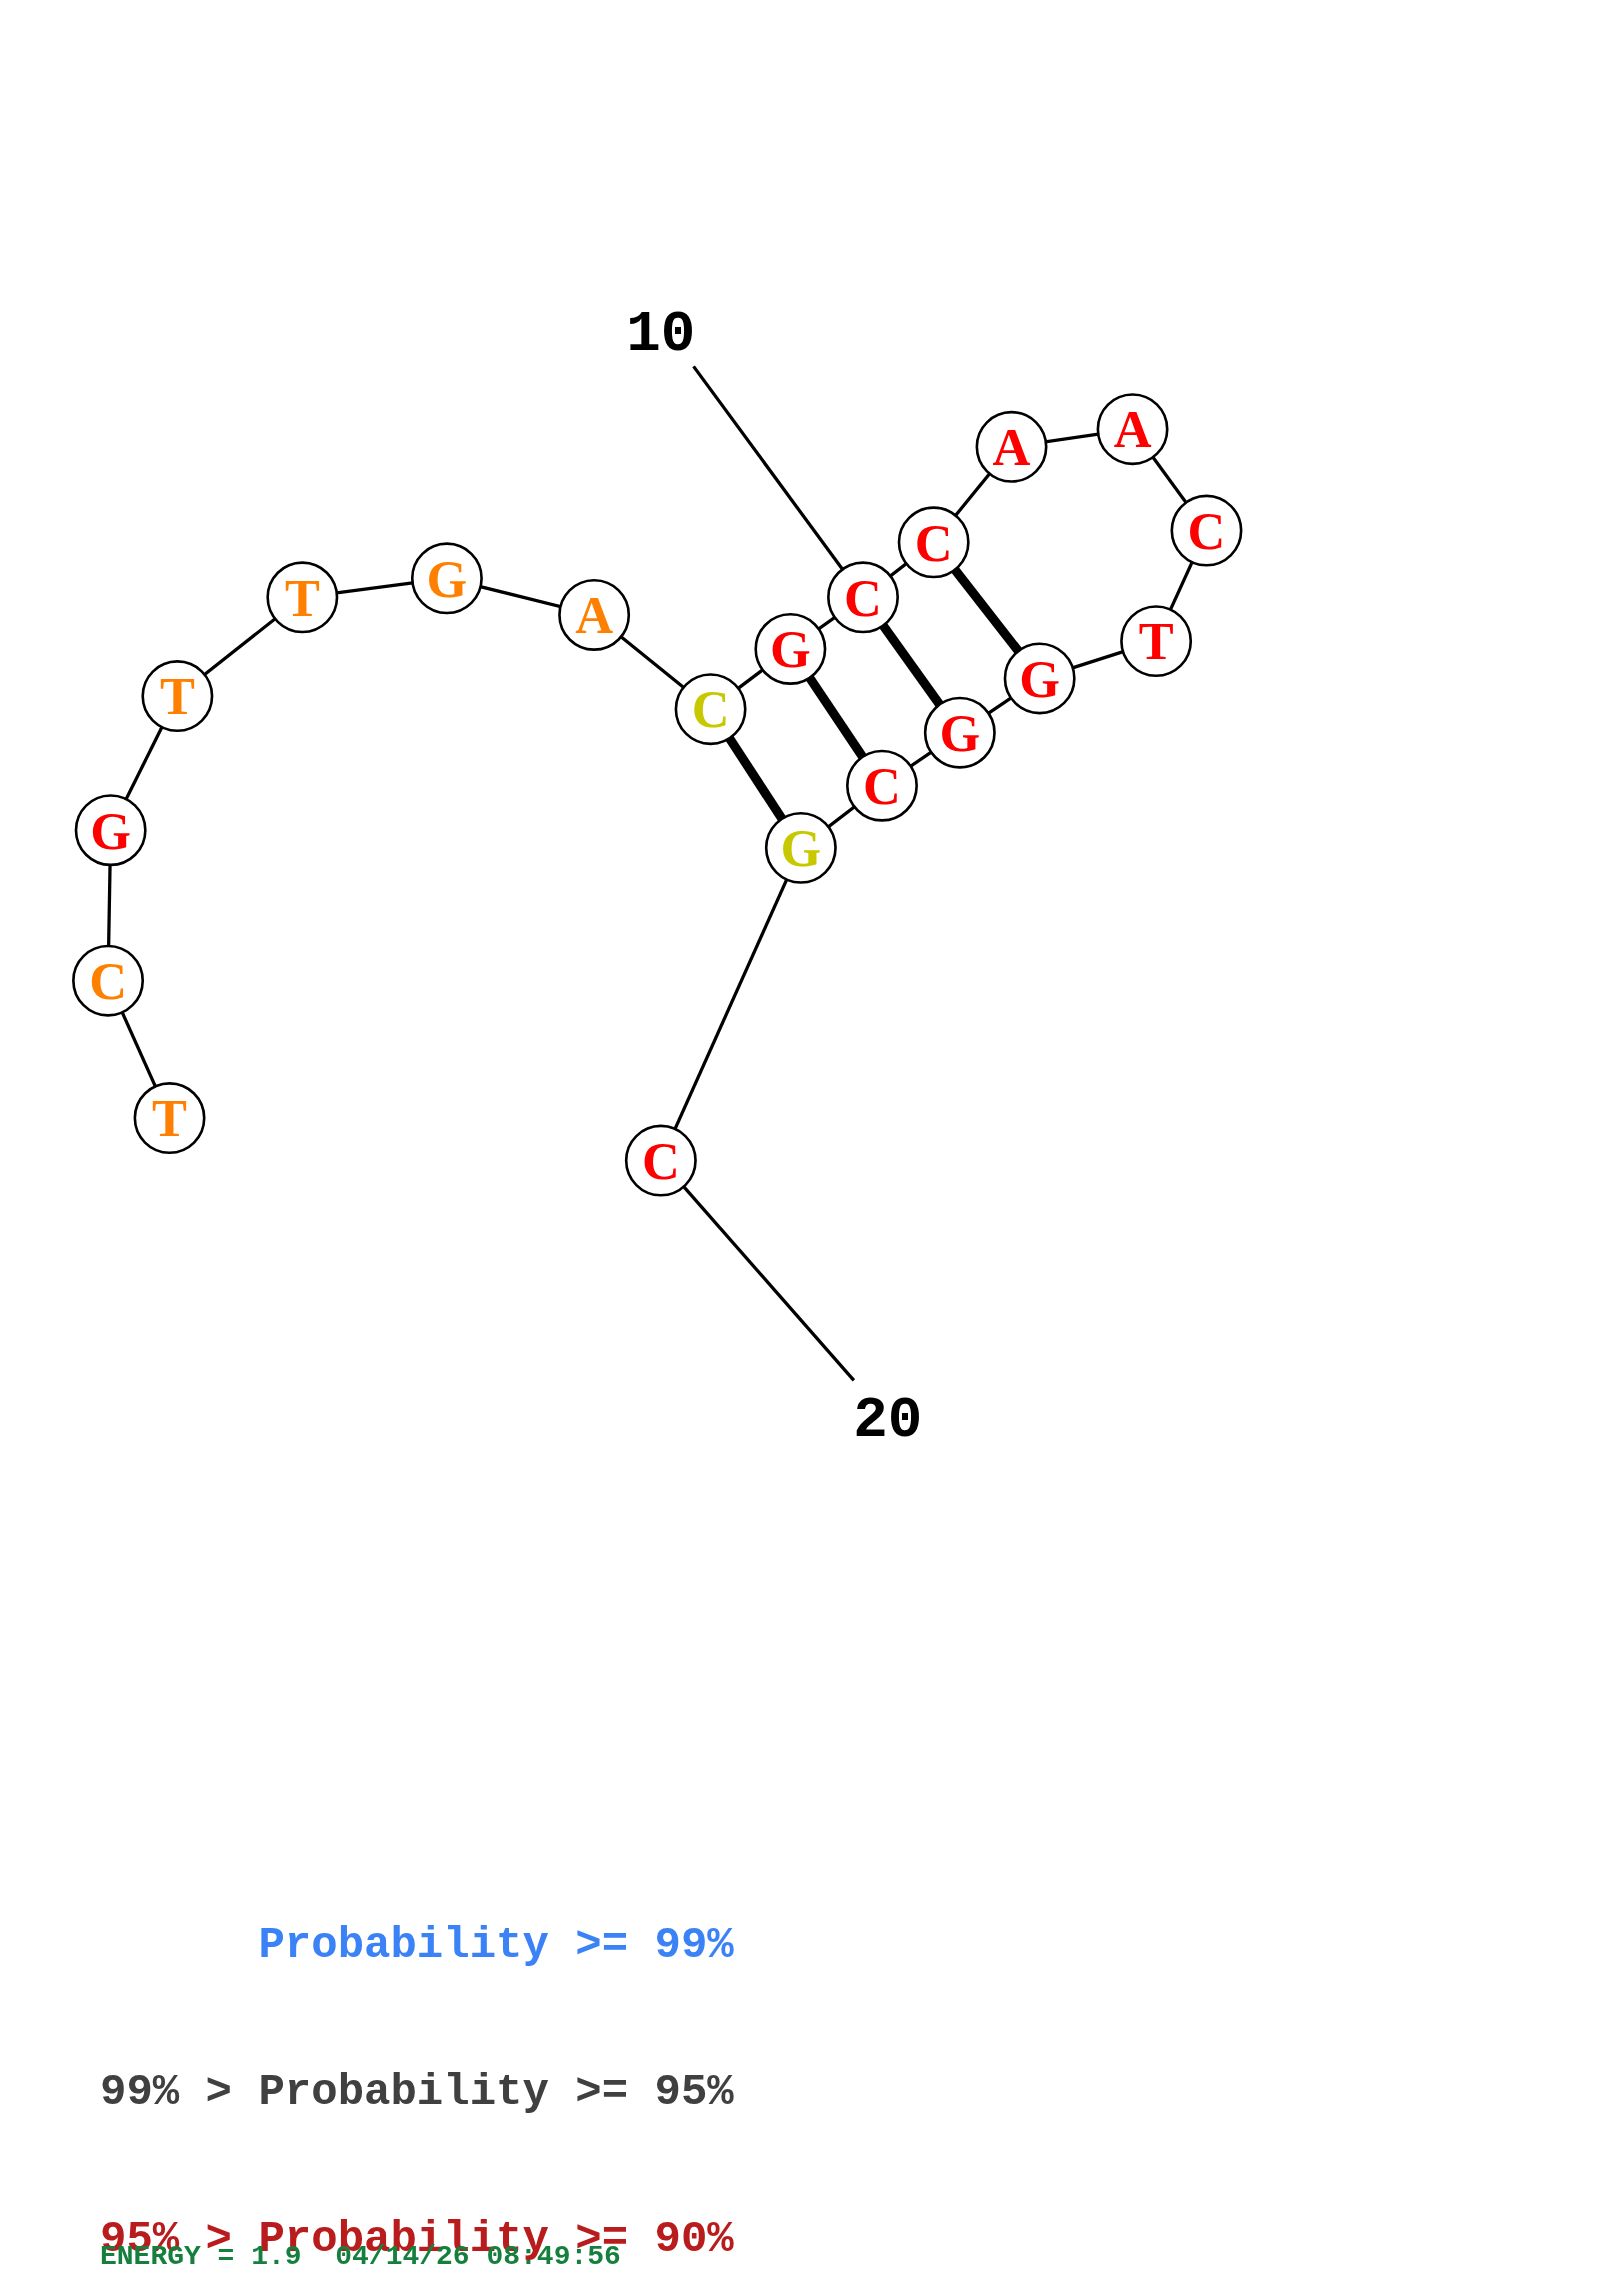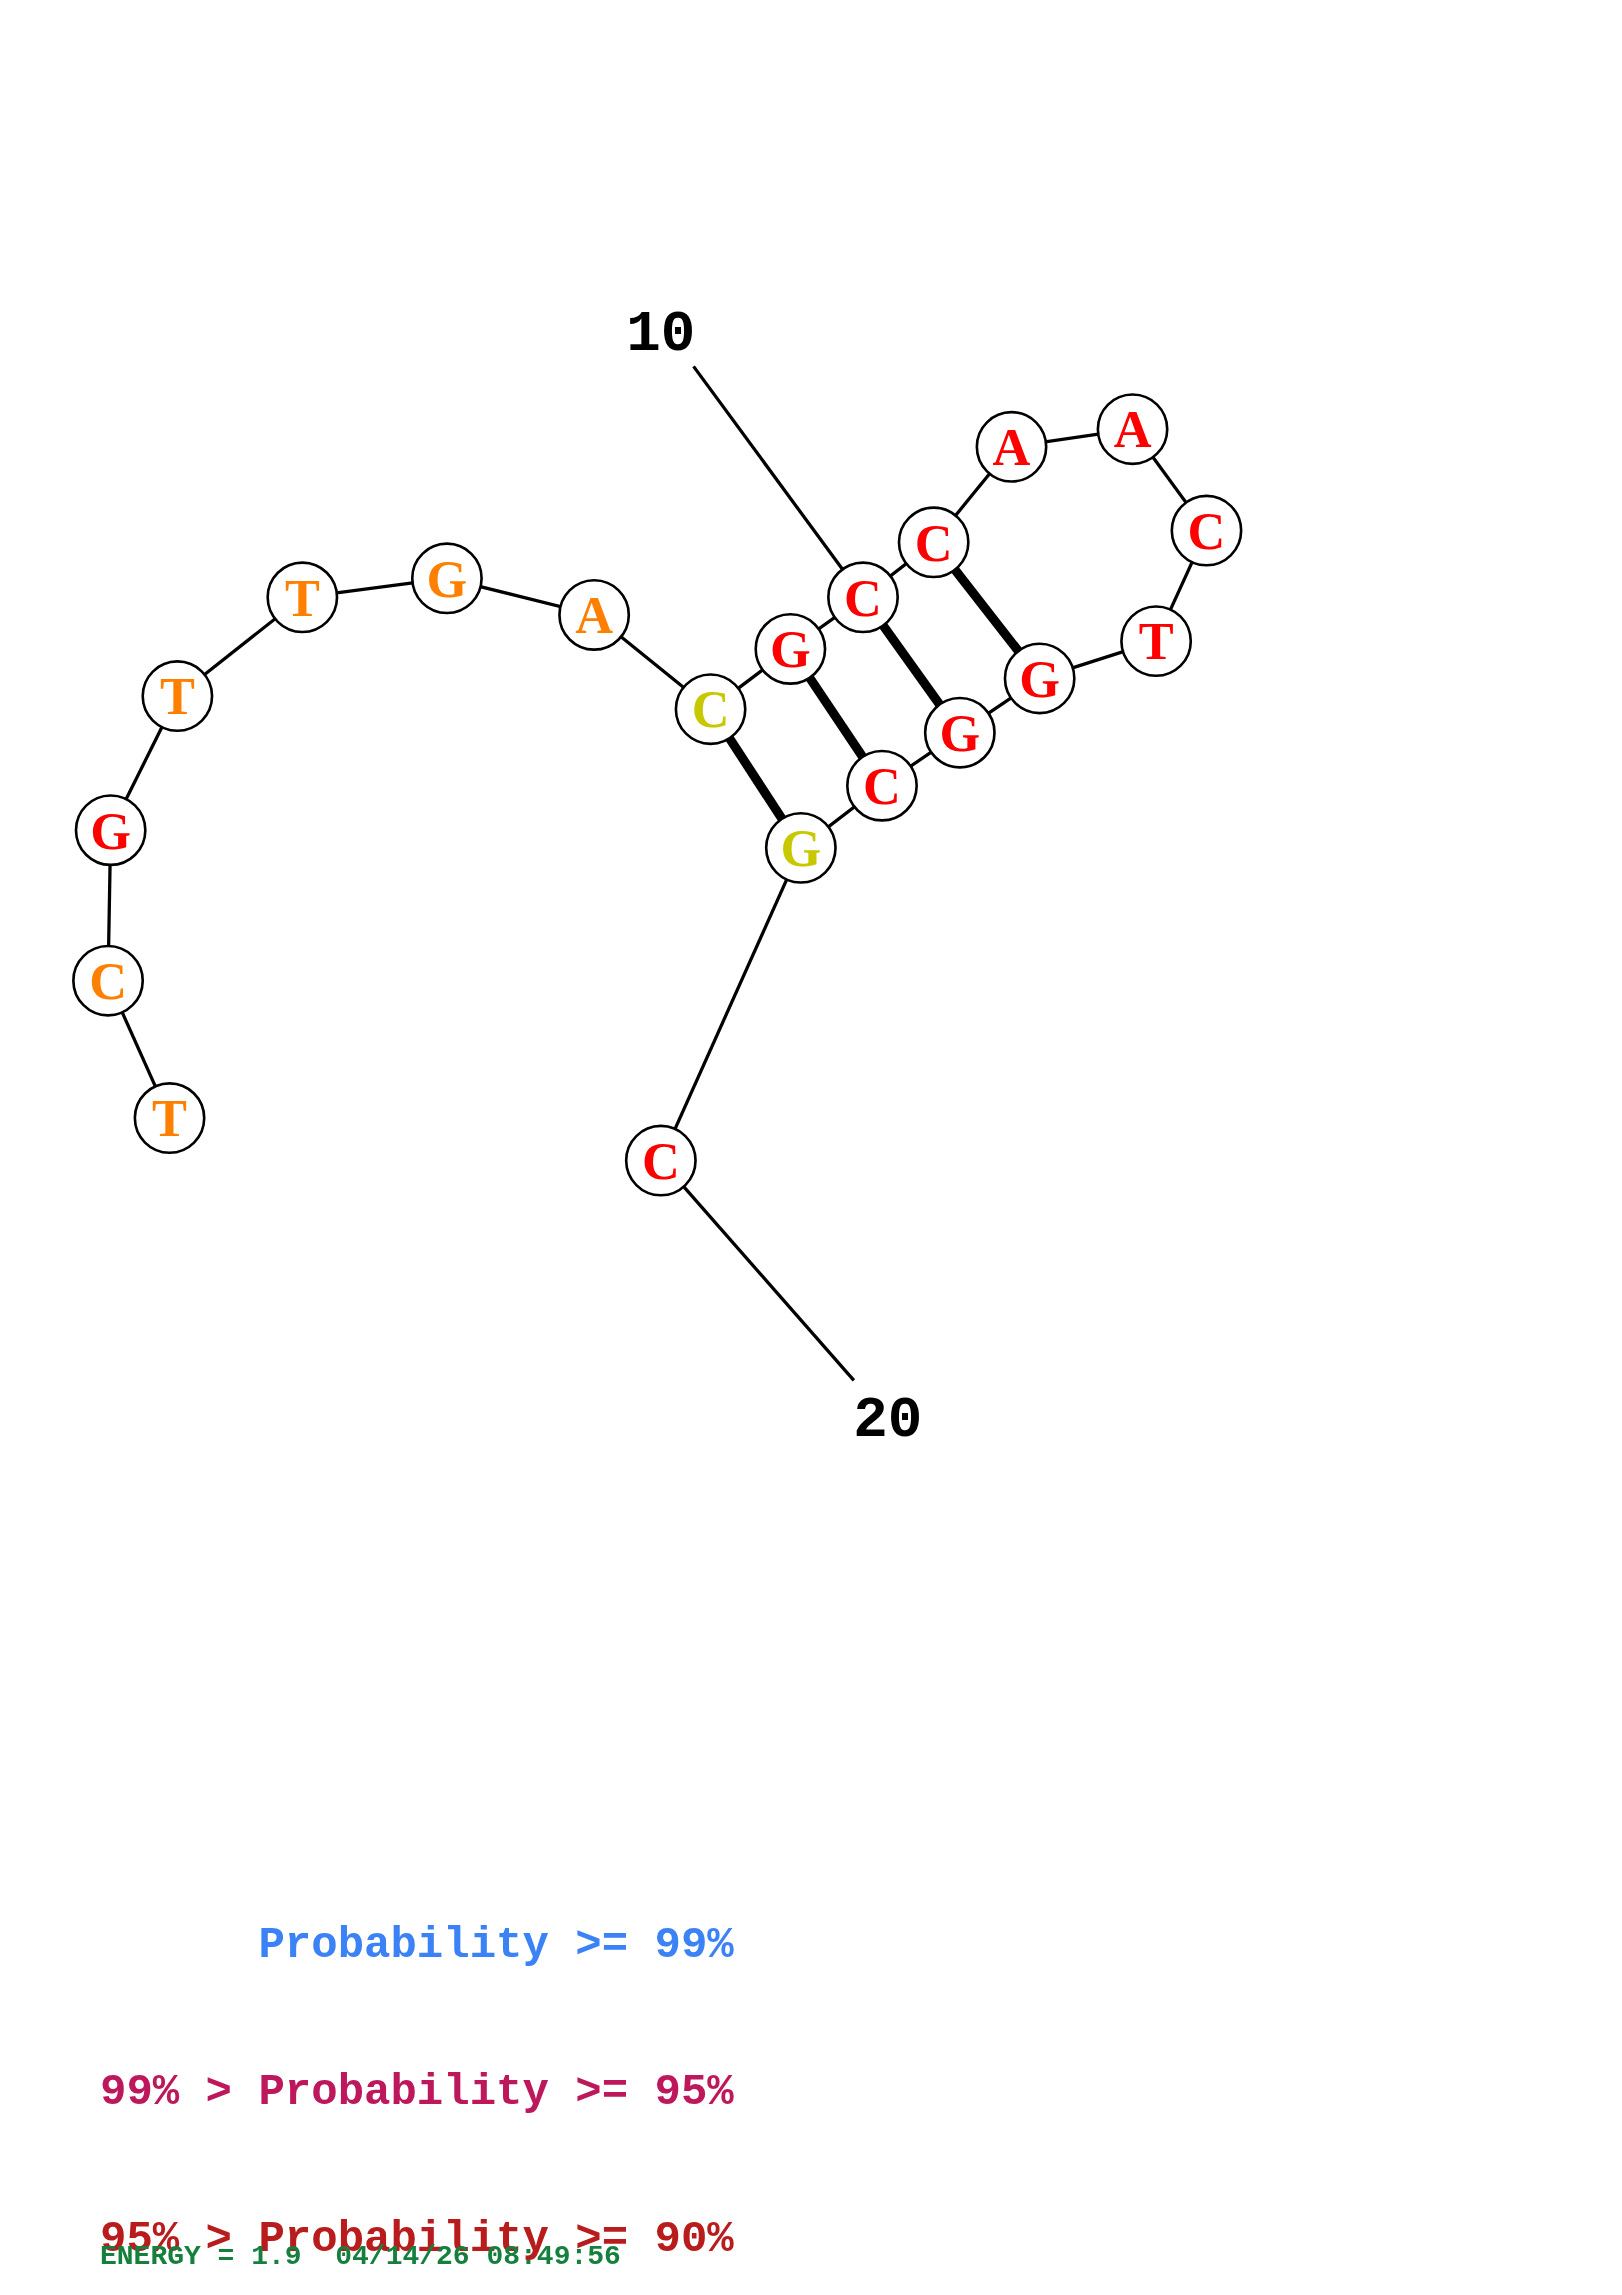--- a/index.html
+++ b/index.html
@@ -110,21 +110,21 @@
       <text x="1467" y="1148" text-anchor="middle" fill="#ff0000" font-family="&quot;Liberation Serif&quot;, serif" font-weight="bold" font-size="80px">G</text>
       <text x="1348" y="1229" text-anchor="middle" fill="#ff0000" font-family="&quot;Liberation Serif&quot;, serif" font-weight="bold" font-size="80px">C</text>
       <text x="1224" y="1324" text-anchor="middle" fill="#c8c800" font-family="&quot;Liberation Serif&quot;, serif" font-weight="bold" font-size="80px">G</text>
       <text x="1010" y="1802" text-anchor="middle" fill="#ff0000" font-family="&quot;Liberation Serif&quot;, serif" font-weight="bold" font-size="80px">C</text>
       <text x="1010" y="535" text-anchor="middle" fill="#000" font-family="&quot;Liberation Mono&quot;, monospace" font-weight="bold" font-size="88px">10</text>
       <text x="1357" y="2195" text-anchor="middle" fill="#000" font-family="&quot;Liberation Mono&quot;, monospace" font-weight="bold" font-size="88px">20</text>
     </svg>
 
   <div class="legend">
     <div class="legend-row" style="color: #3b82f6;">      Probability &gt;= 99%</div>
-    <div class="legend-row" style="color: #be185d;">99% &gt; Probability &gt;= 95%</div>
+    <div class="legend-row" style="color: #404040;">99% &gt; Probability &gt;= 95%</div>
     <div class="legend-row" style="color: #b91c1c;">95% &gt; Probability &gt;= 90%</div>
     
     
     
     
     
   </div>
 
   <div class="footer">ENERGY = 1.9  04/14/26 08:49:56</div>
 

